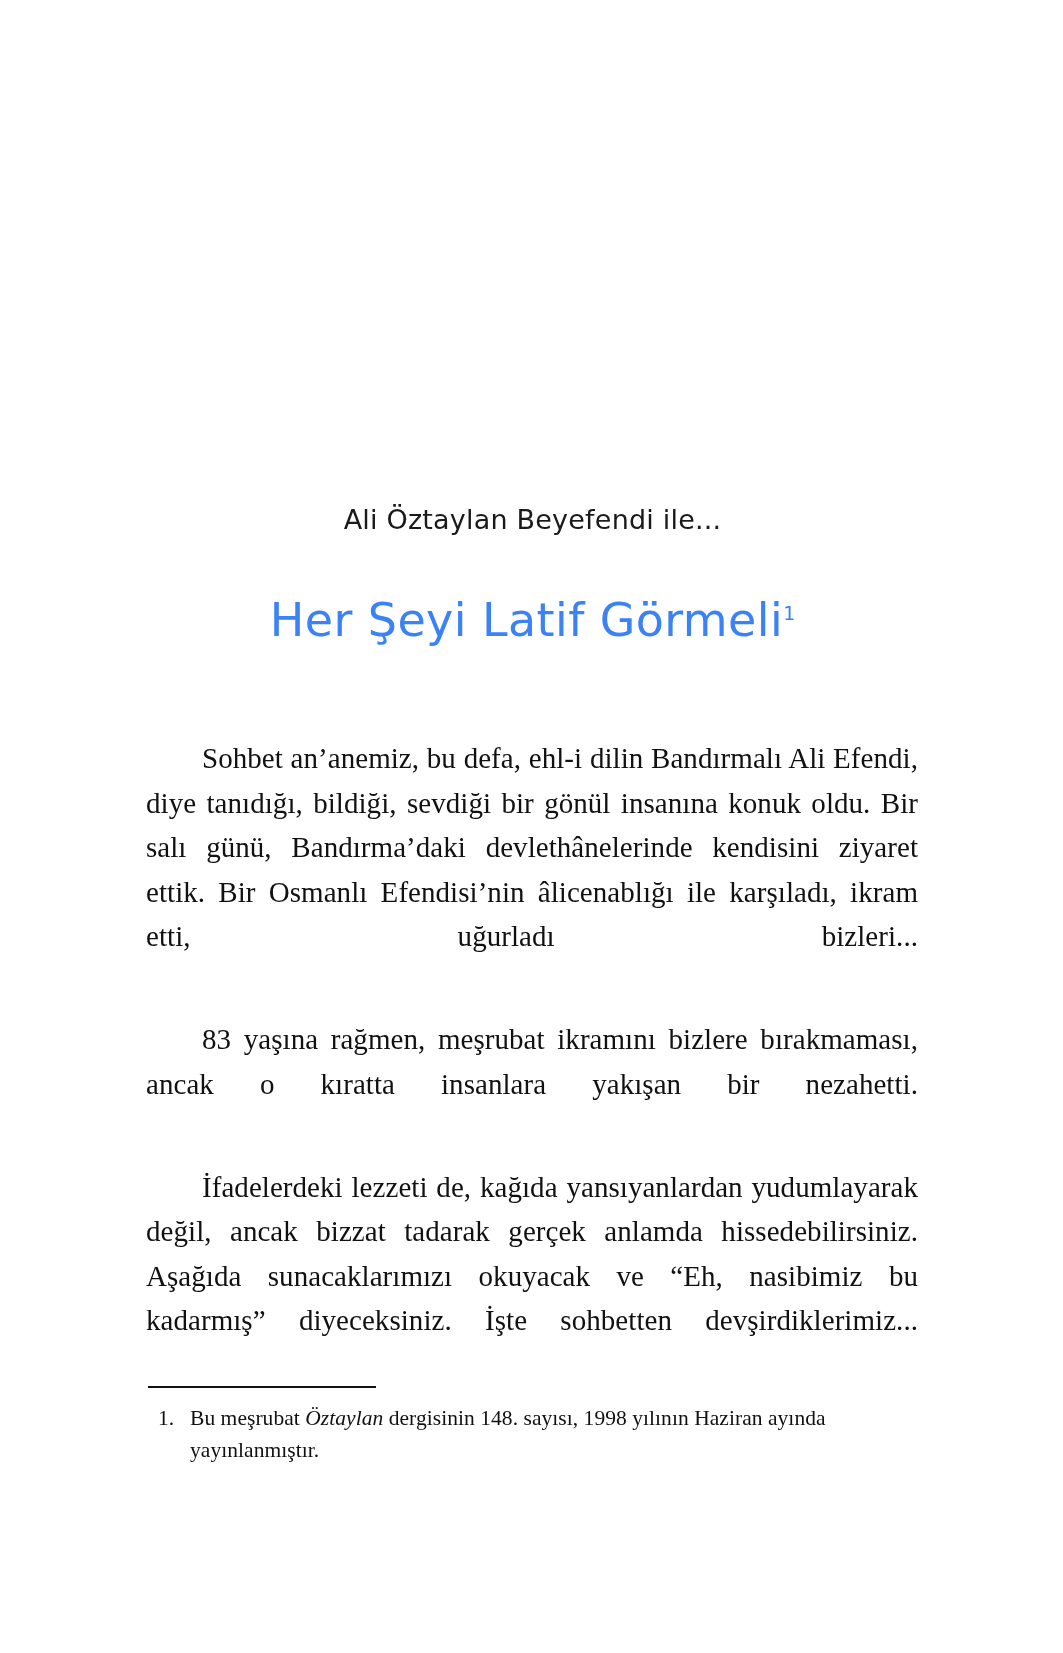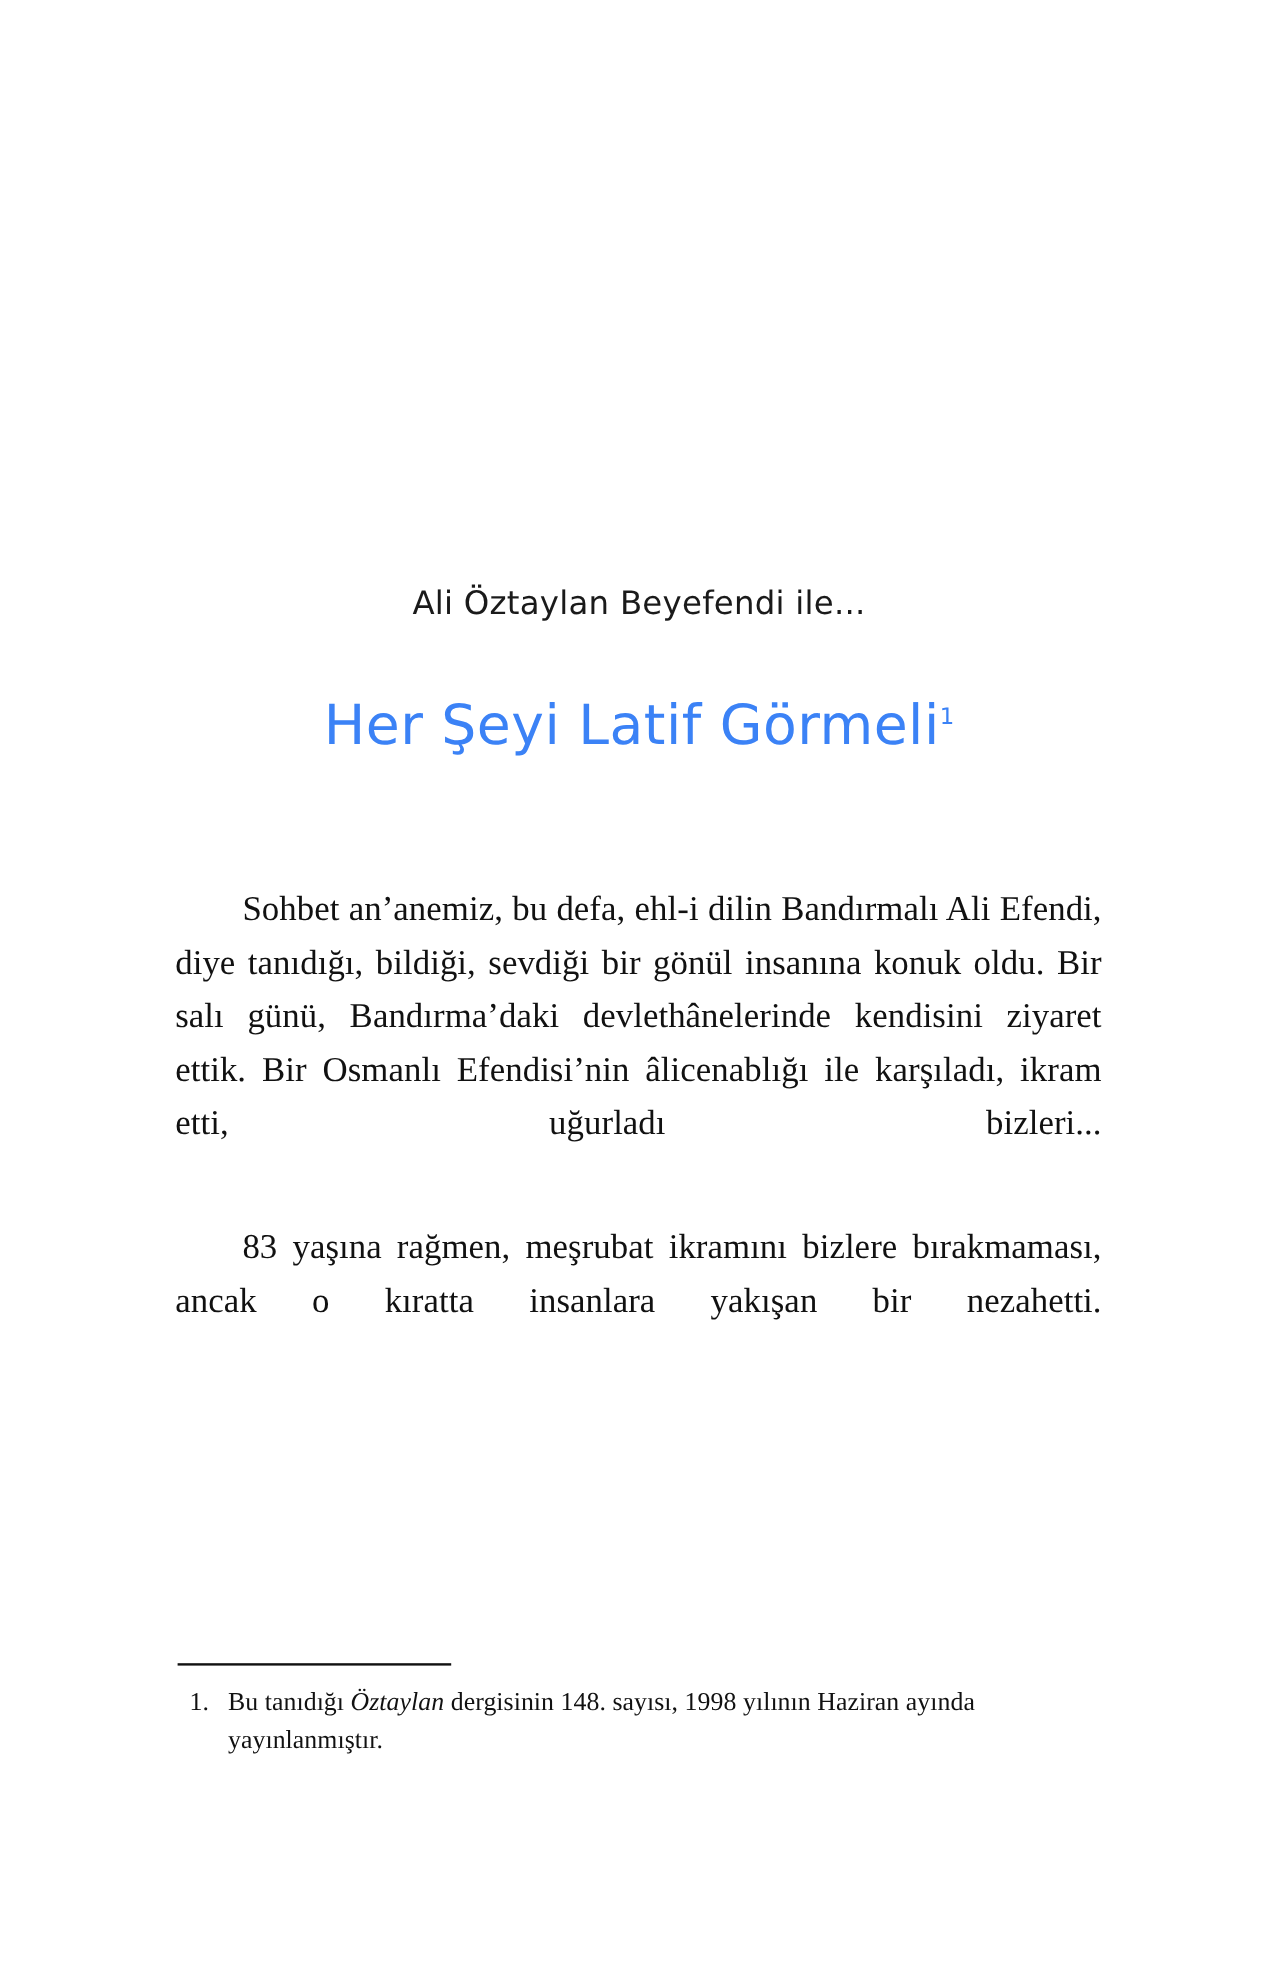--- a/index.html
+++ b/index.html
@@ -36,21 +36,21 @@
     text-align: center;
   }
 
   .chapter-kicker {
     font-family: "DejaVu Sans", "Liberation Sans", sans-serif;
     font-size: 27px;
     font-weight: 400;
     letter-spacing: 0.2px;
     color: #1a1a1a;
     line-height: 1.2;
-    margin: 0;
+    margin: 16px;
   }
 
   .chapter-title {
     font-family: "DejaVu Sans", "Liberation Sans", sans-serif;
     font-size: 46px;
     font-weight: 400;
     letter-spacing: 0.4px;
     color: #3b82f6;
     line-height: 1.15;
     margin: 58px 0 0 0;
@@ -143,23 +143,24 @@
 
   <div class="heading-block">
     <p class="chapter-kicker">Ali Öztaylan Beyefendi ile...</p>
 
     <h1 class="chapter-title"><span>Her Şeyi Latif Görmeli</span><span class="fn-ref">1</span></h1>
   </div>
 
   <div class="body-block">
     <p class="para">Sohbet an’anemiz, bu defa, ehl-i dilin Bandırmalı Ali Efendi, diye tanıdığı, bildiği, sevdiği bir gönül insanına konuk oldu. Bir salı günü, Bandırma’daki devlethânelerinde kendisini ziyaret ettik. Bir Osmanlı Efendisi’nin âlicenablığı ile karşıladı, ikram etti, uğurladı bizleri...</p>
     <p class="para">83 yaşına rağmen, meşrubat ikramını bizlere bırakmaması, ancak o kıratta insanlara yakışan bir nezahetti.</p>
+    <p class="para">İfadelerdeki lezzeti de, kağıda yansıyanlardan yudumlayarak değil, ancak bizzat tadarak gerçek anlamda hissedebilirsiniz. Aşağıda sunacaklarımızı okuyacak ve “Eh, nasibimiz bu kadarmış” diyeceksiniz. İşte sohbetten devşirdiklerimiz...</p>
   </div>
 
   <div class="footnote-block">
     <div class="footnote-rule"></div>
     <div class="footnote">
       <span class="footnote-marker">1.</span>
-      <span class="footnote-text"><span>Bu tanıdığı </span><em>Öztaylan</em><span> dergisinin 148. sayısı, 1998 yılının Haziran ayında yayınlanmıştır.</span></span>
+      <span class="footnote-text"><span>Bu meşrubat </span><em>Öztaylan</em><span> dergisinin 148. sayısı, 1998 yılının Haziran ayında yayınlanmıştır.</span></span>
     </div>
   </div>
 
 </div>
 
 </body></html>

